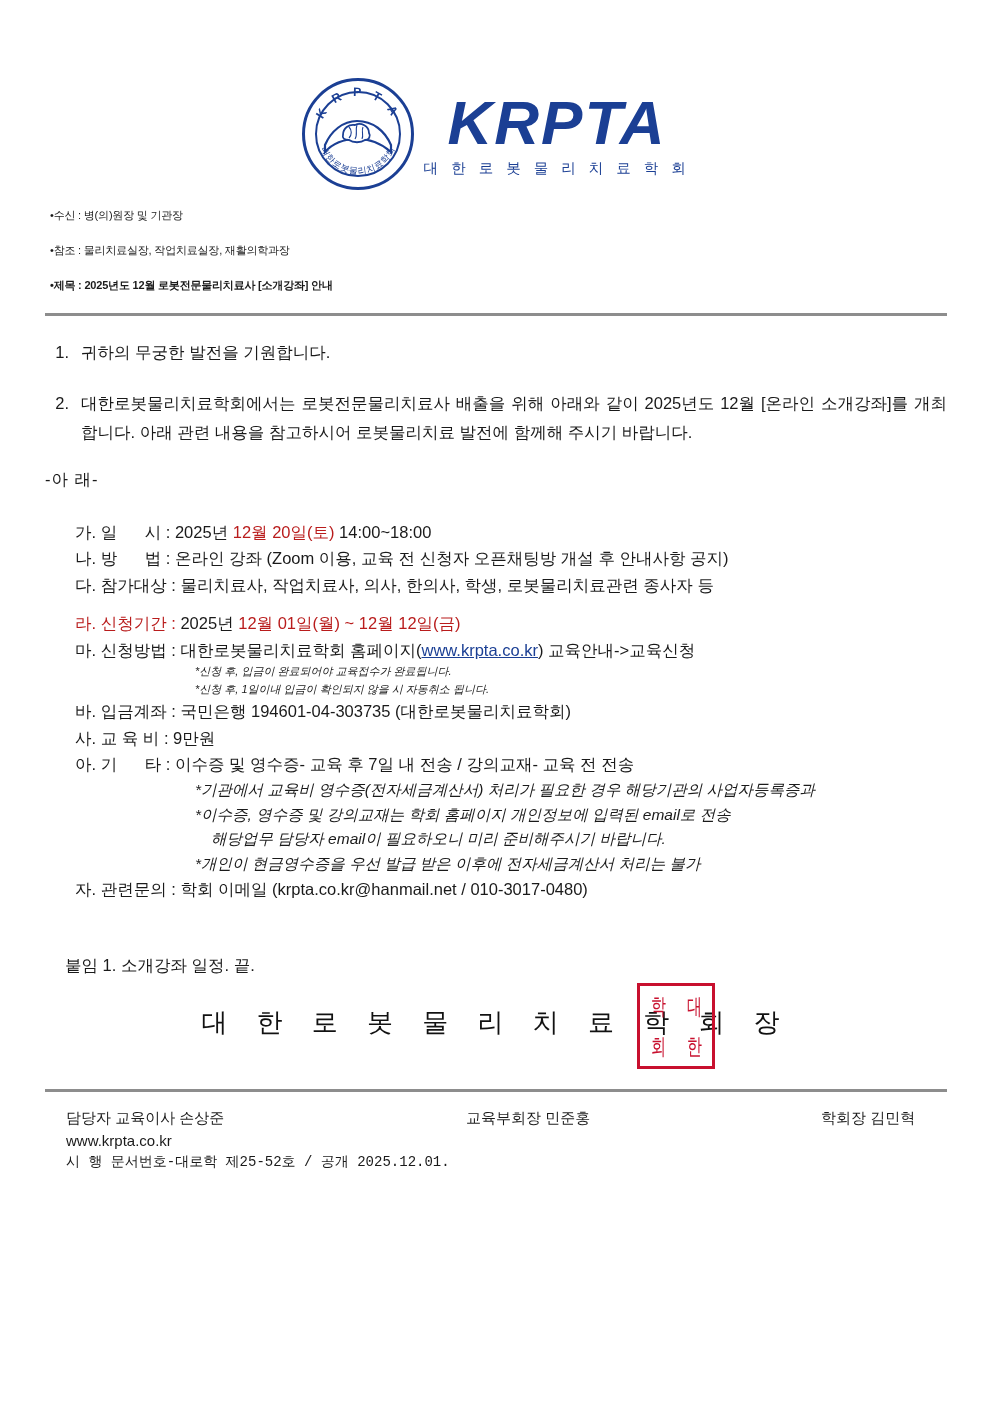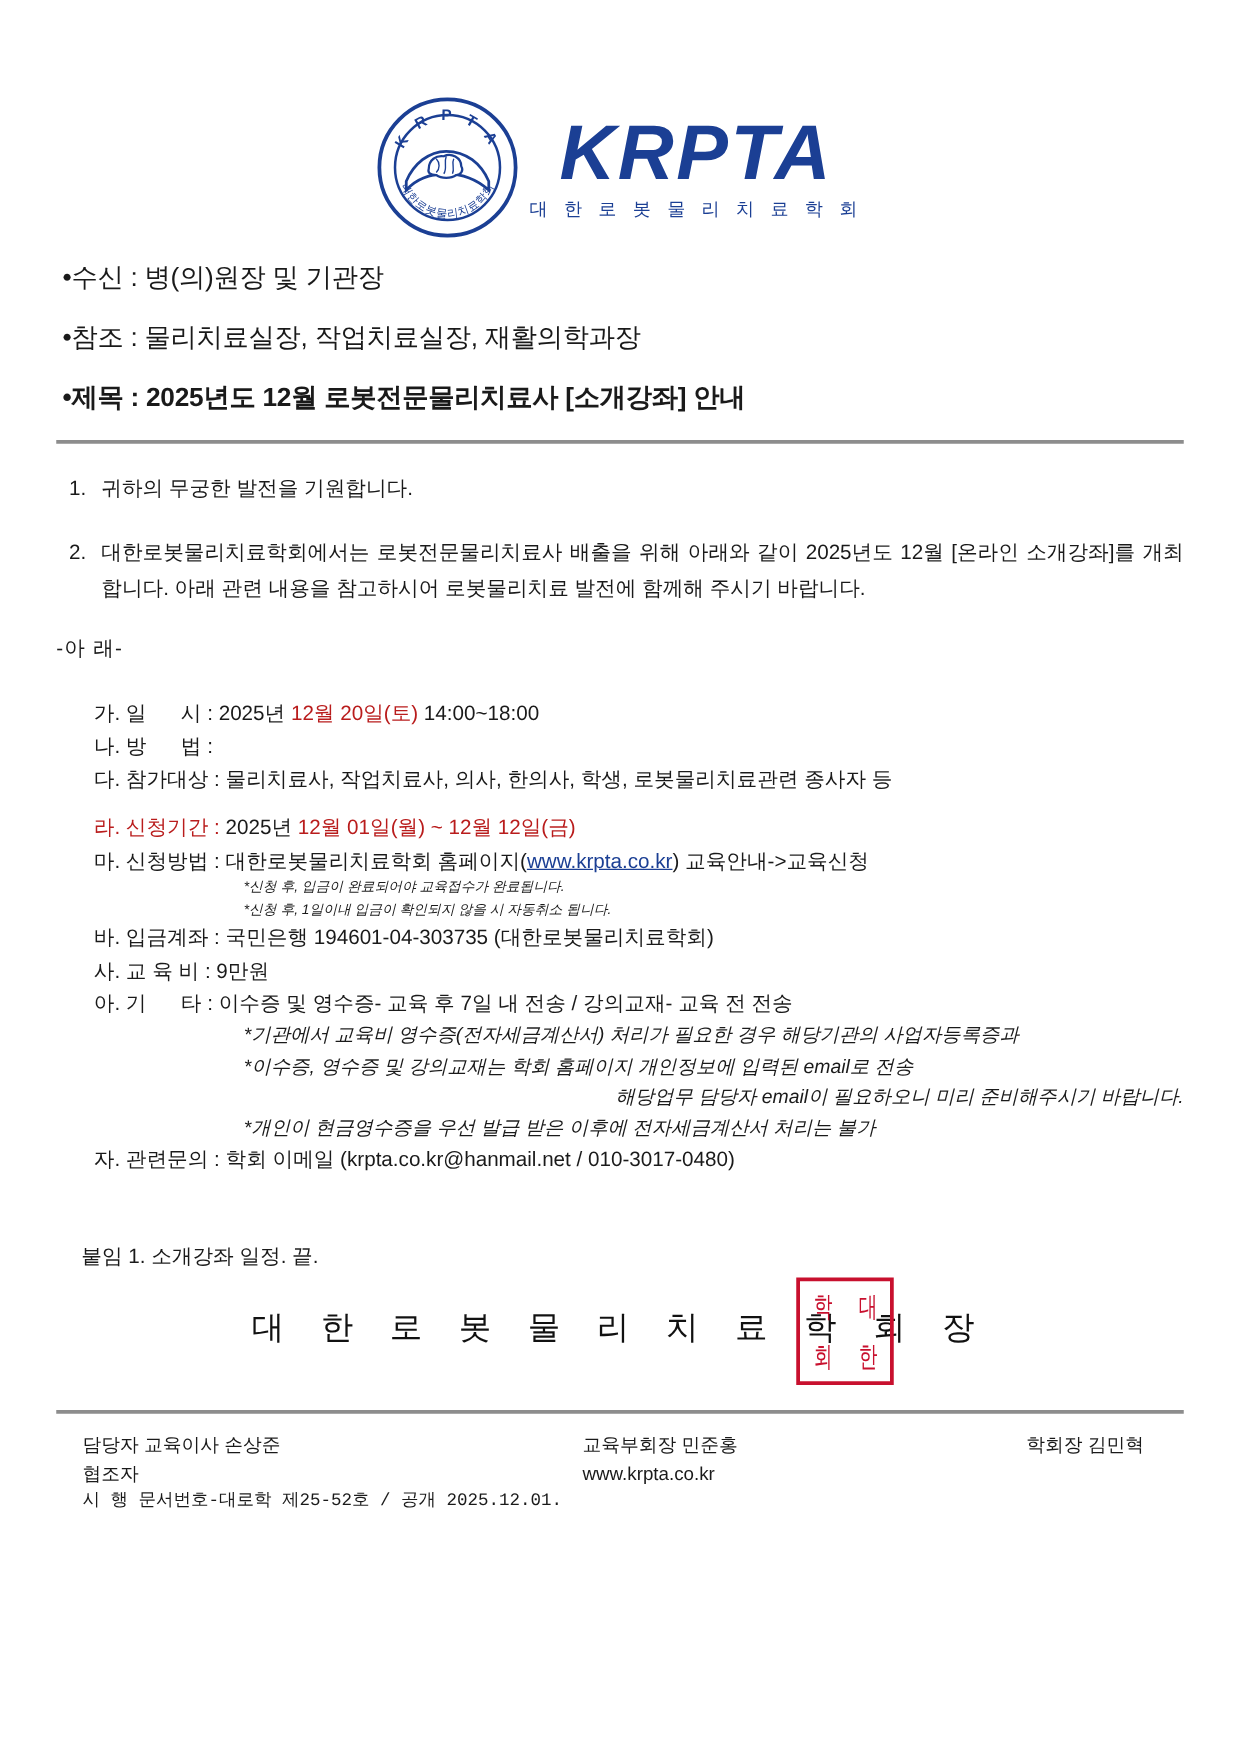--- a/index.html
+++ b/index.html
@@ -81,21 +81,21 @@
   .krpta-sub {
     font-size: 14.5px;
     letter-spacing: 4.5px;
     color: #1b3f94;
     margin-top: 7px;
     font-weight: normal;
   }
 
   
   .hdr-line {
-    font-size: 21px;
+    font-size: 11px;
     margin: 0 0 20px 0;
     padding-left: 5px;
     letter-spacing: -0.2px;
   }
   .hdr-line.title { font-weight: bold; }
 
   hr.rule {
     border: none;
     border-top: 3px solid #8d8d8d;
     margin: 12px 0 22px 0;
@@ -152,21 +152,21 @@
     padding-left: 120px;
     font-size: 11px;
     line-height: 1.58;
   }
   .note2 {
     font-style: italic;
     padding-left: 120px;
     font-size: 15.5px;
     line-height: 1.58;
   }
-  .note2.indent2 { padding-left: 136px; text-align: right; }
+  .note2.indent2 { padding-left: 136px; }
   a.link {
     color: #1b3f94;
     text-decoration: underline;
   }
 
   
   .attach {
     font-size: 16.5px;
     margin-top: 52px;
     padding-left: 20px;
@@ -283,20 +283,21 @@
 
   <div class="detail">
 
     <div class="d-row">
       <span class="d-label">가. 일      시 : </span>
       <span class="d-val"><span>2025년 </span><span class="red">12월 20일(토)</span><span> 14:00~18:00</span></span>
     </div>
 
     <div class="d-row">
       <span class="d-label">나. 방      법 : </span>
+      <span class="d-val">온라인 강좌 (Zoom 이용, 교육 전 신청자 오픈채팅방 개설 후 안내사항 공지)</span>
     </div>
 
     <div class="d-row">
       <span class="d-label">다. 참가대상 : </span>
       <span class="d-val">물리치료사, 작업치료사, 의사, 한의사, 학생, 로봇물리치료관련 종사자 등</span>
     </div>
 
     <div class="d-row">
       <span class="d-label red">라. 신청기간 : </span>
       <span class="d-val"><span>2025년 </span><span class="red">12월 01일(월) ~ 12월 12일(금)</span></span>
@@ -348,21 +349,20 @@
 
   <hr class="rule bottom">
 
   <div class="footer">
     <div class="f-row">
       <div class="f-c1">담당자 교육이사  손상준</div>
       <div class="f-c2">교육부회장   민준홍</div>
       <div class="f-c3">학회장   김민혁</div>
     </div>
     <div class="f-row">
-      <div class="f-c1">협조자</div>
       <div class="f-c2">www.krpta.co.kr</div>
       <div class="f-c3"></div>
     </div>
     <div class="f-row">
       <div class="f-mono">시   행 문서번호-대로학  제25-52호 / 공개  2025.12.01.</div>
     </div>
   </div>
 
 </div>
 

